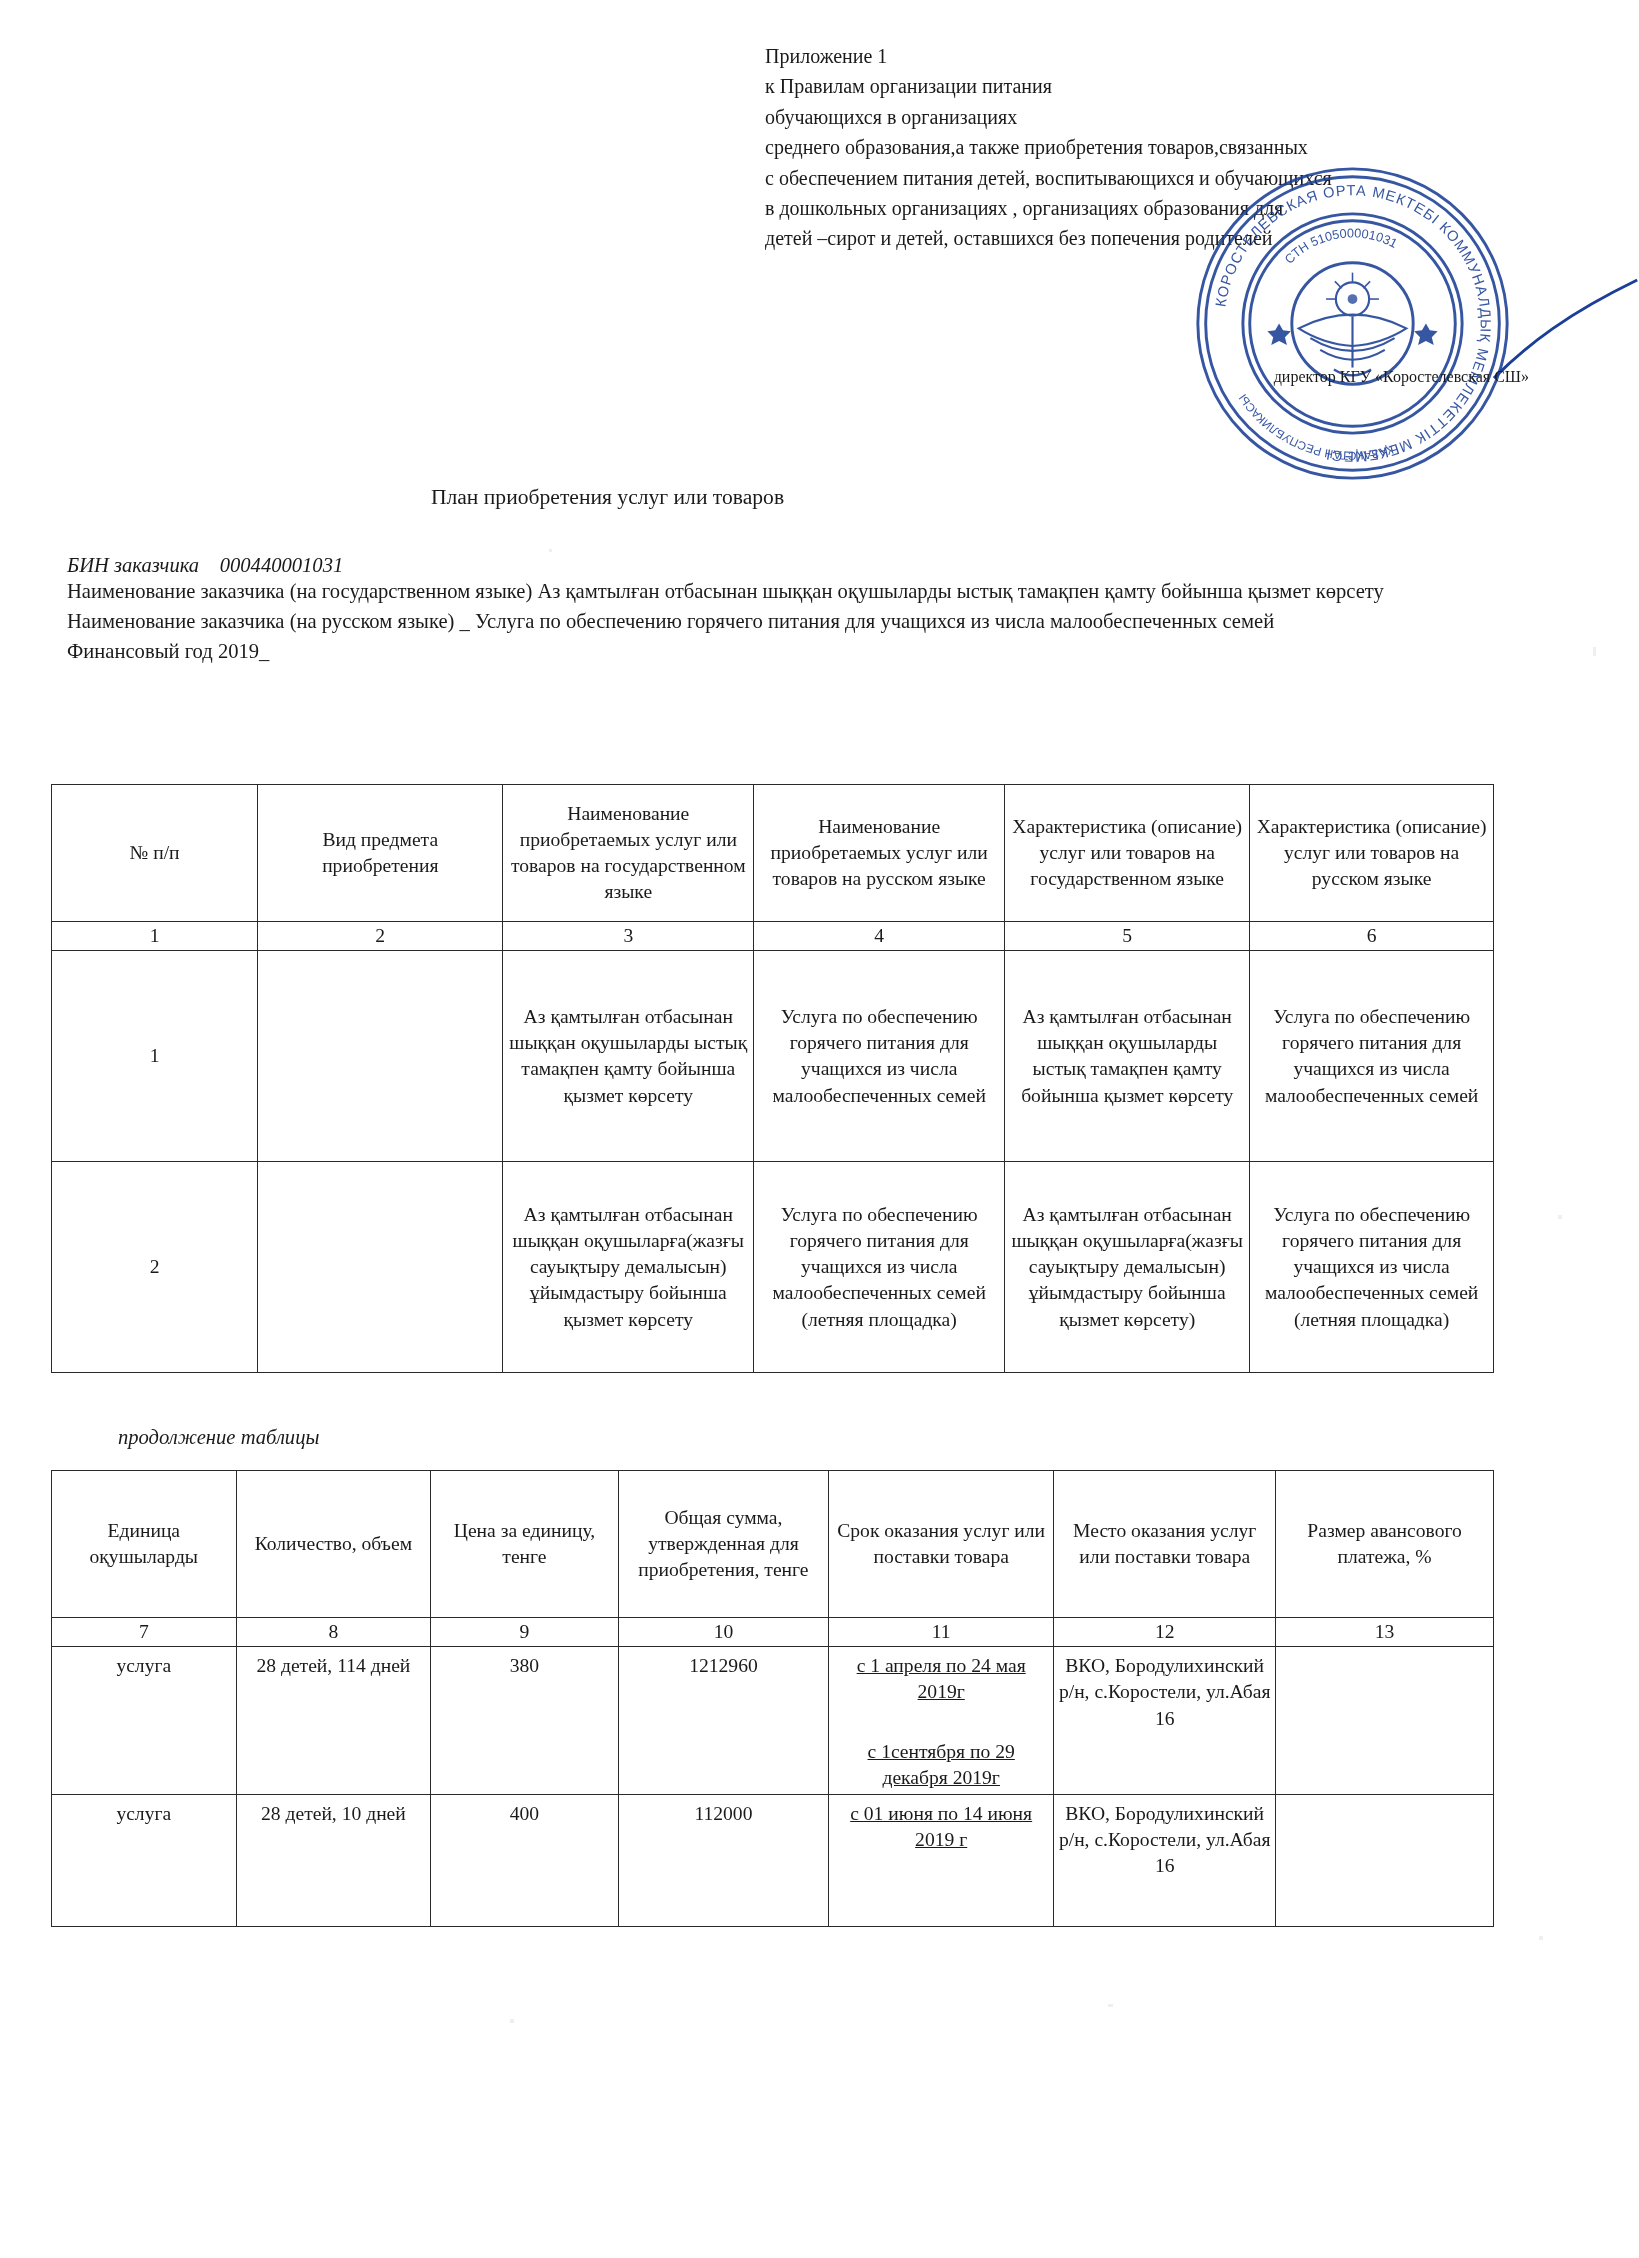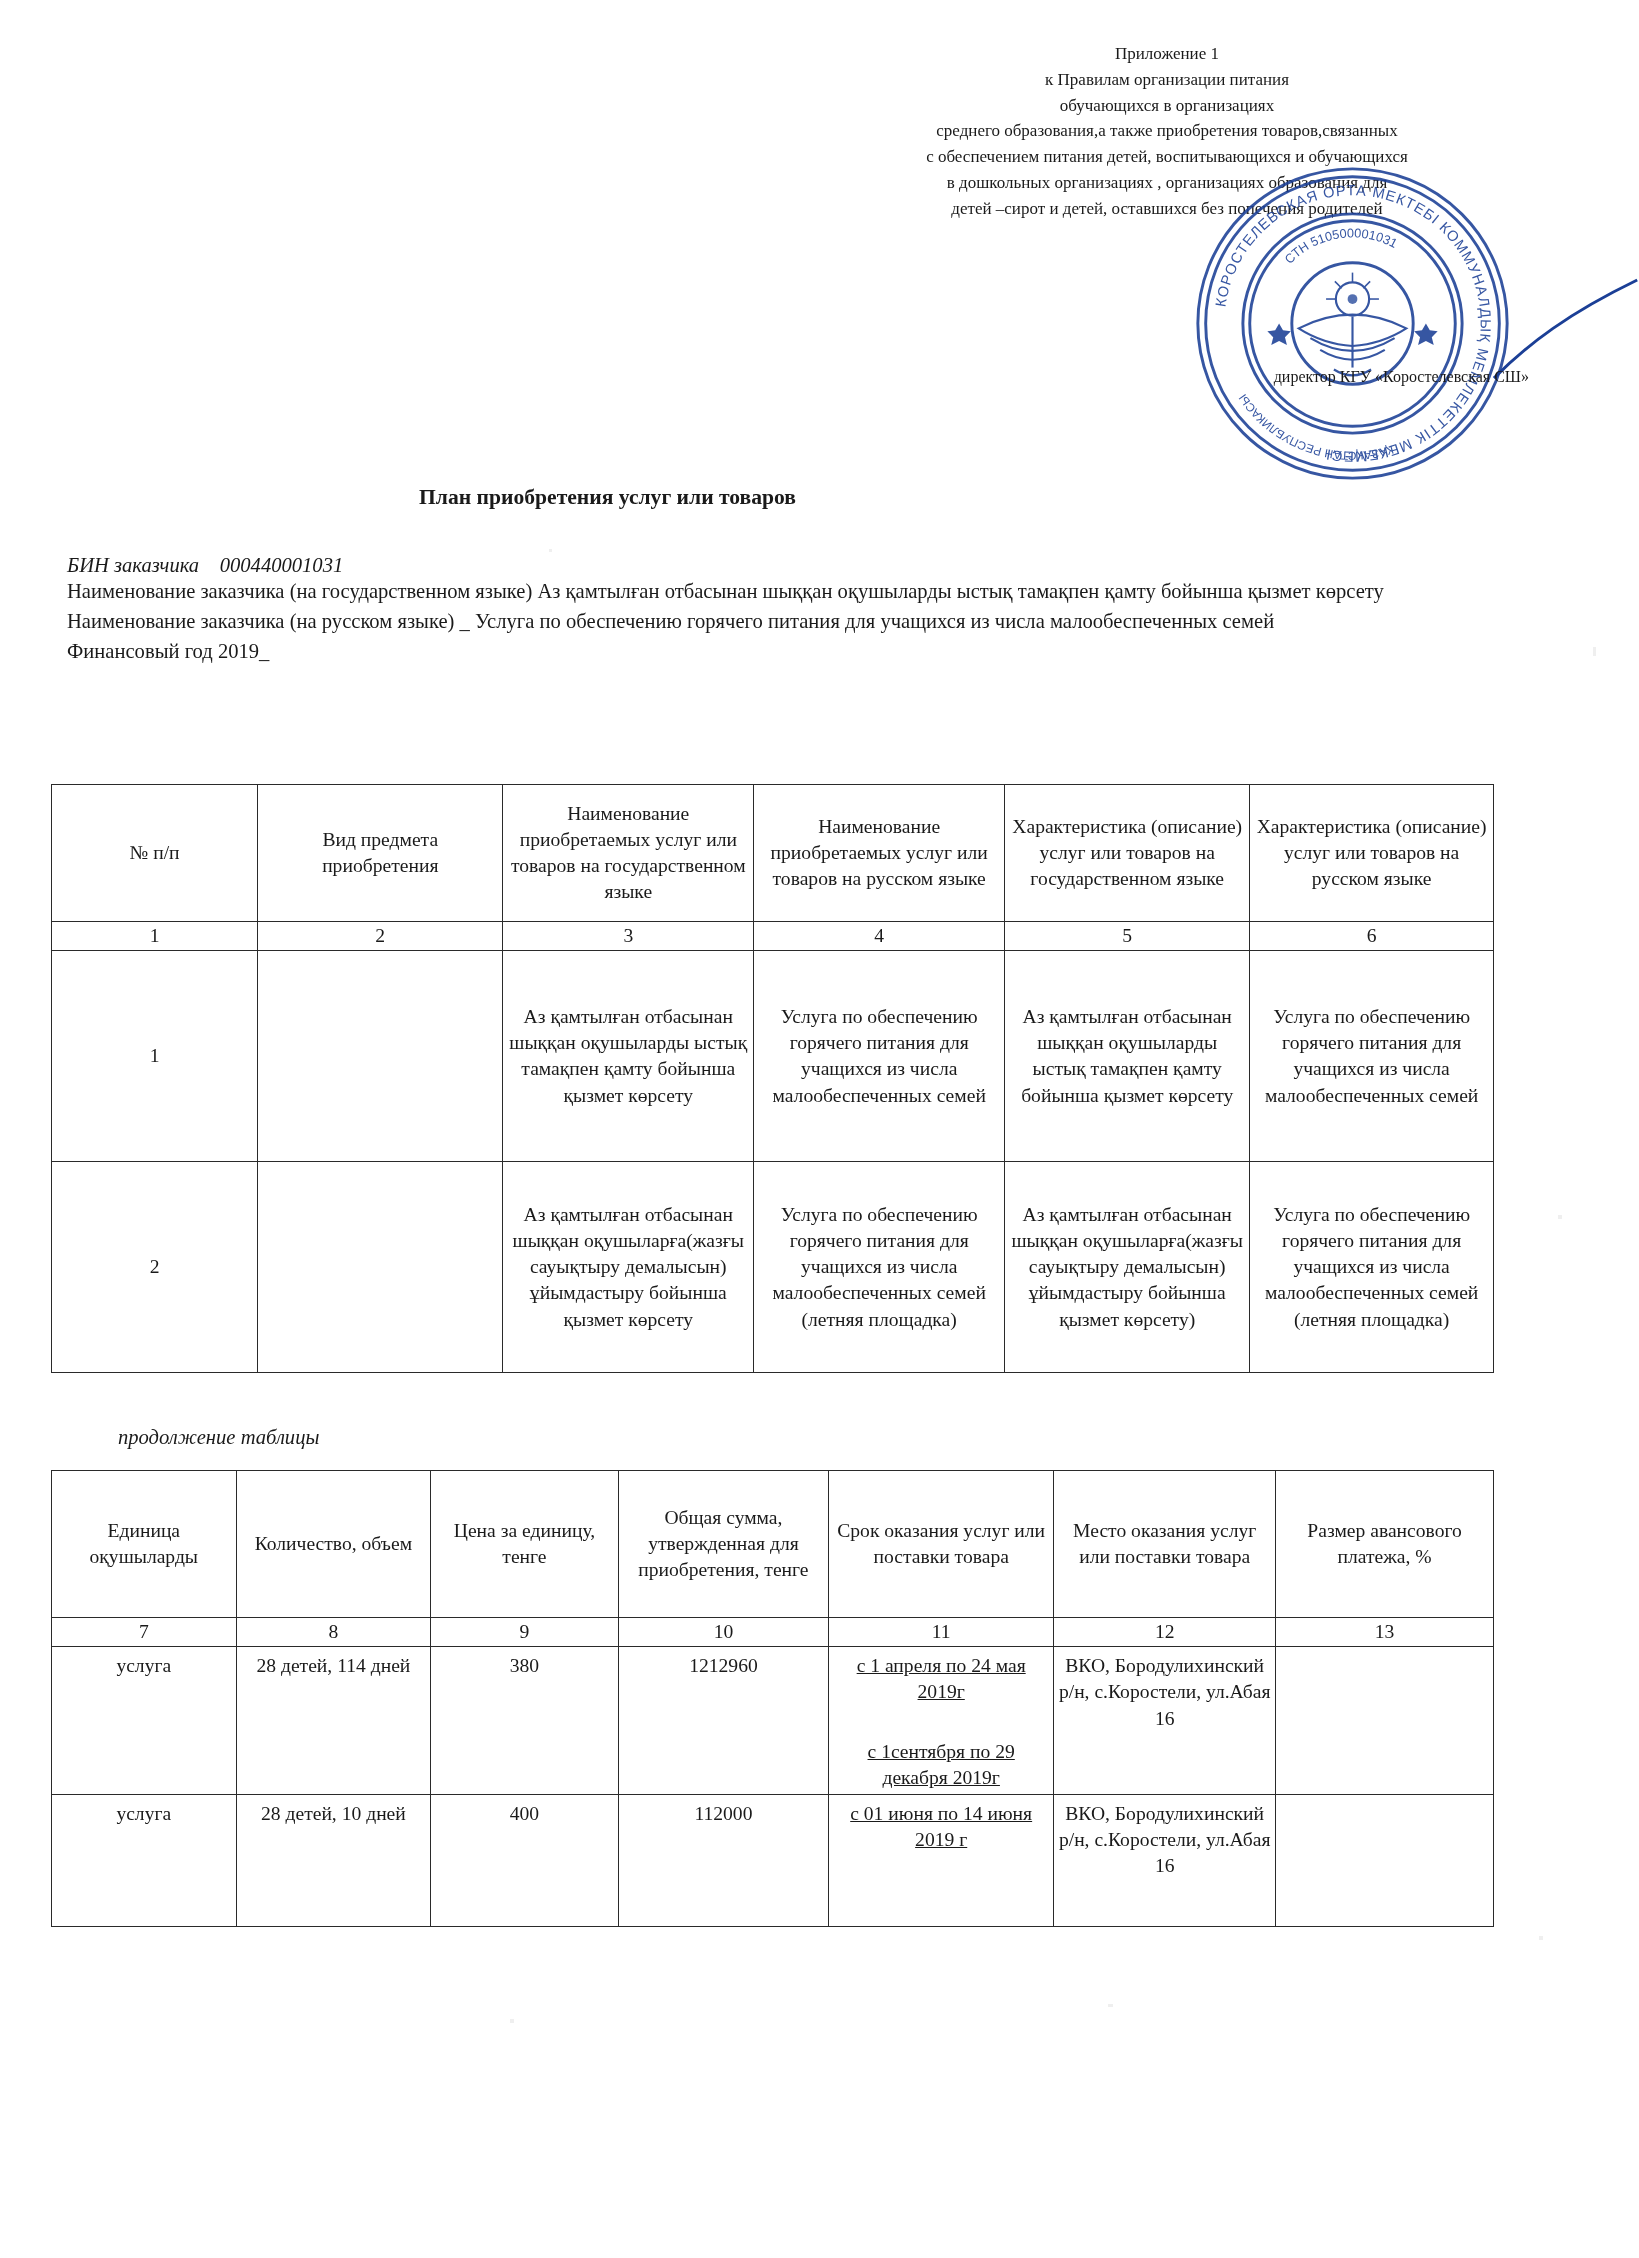--- a/index.html
+++ b/index.html
@@ -11,36 +11,36 @@
     font-family:"Liberation Serif","DejaVu Serif",serif;
     color:#1a1a1a;
     position:relative;
     overflow:hidden;
   }
   .page { position:relative; width:1640px; height:2258px; padding:0; }
 
   
   .appendix {
     position:absolute; top:41px; left:765px; width:804px;
-    text-align:center;
-    font-size:17px; line-height:1.52;
+    text-align:left;
+    font-size:20px; line-height:1.52;
   }
   .appendix div { white-space:nowrap; }
 
   
   .director-line {
     position:absolute; top:368px; left:0; width:1529px;
     text-align:right; font-size:16px; white-space:nowrap;
   }
 
   
   .doc-title {
     position:absolute; top:485px; left:0; width:1215px;
     text-align:center;
-    font-size:21.6px; font-weight:bold;
+    font-size:21.6px; font-weight:normal;
   }
 
   
   .meta { position:absolute; left:67px; top:554px; width:1500px; font-size:20.6px; }
   .meta .row { margin-bottom:0; }
   .bin-row { margin-bottom:51px;font-style:italic; }
   .kaz-row { margin-bottom:41px; line-height:1.45; }
   .rus-row { line-height:1.45; }
   .meta .val { }
 

